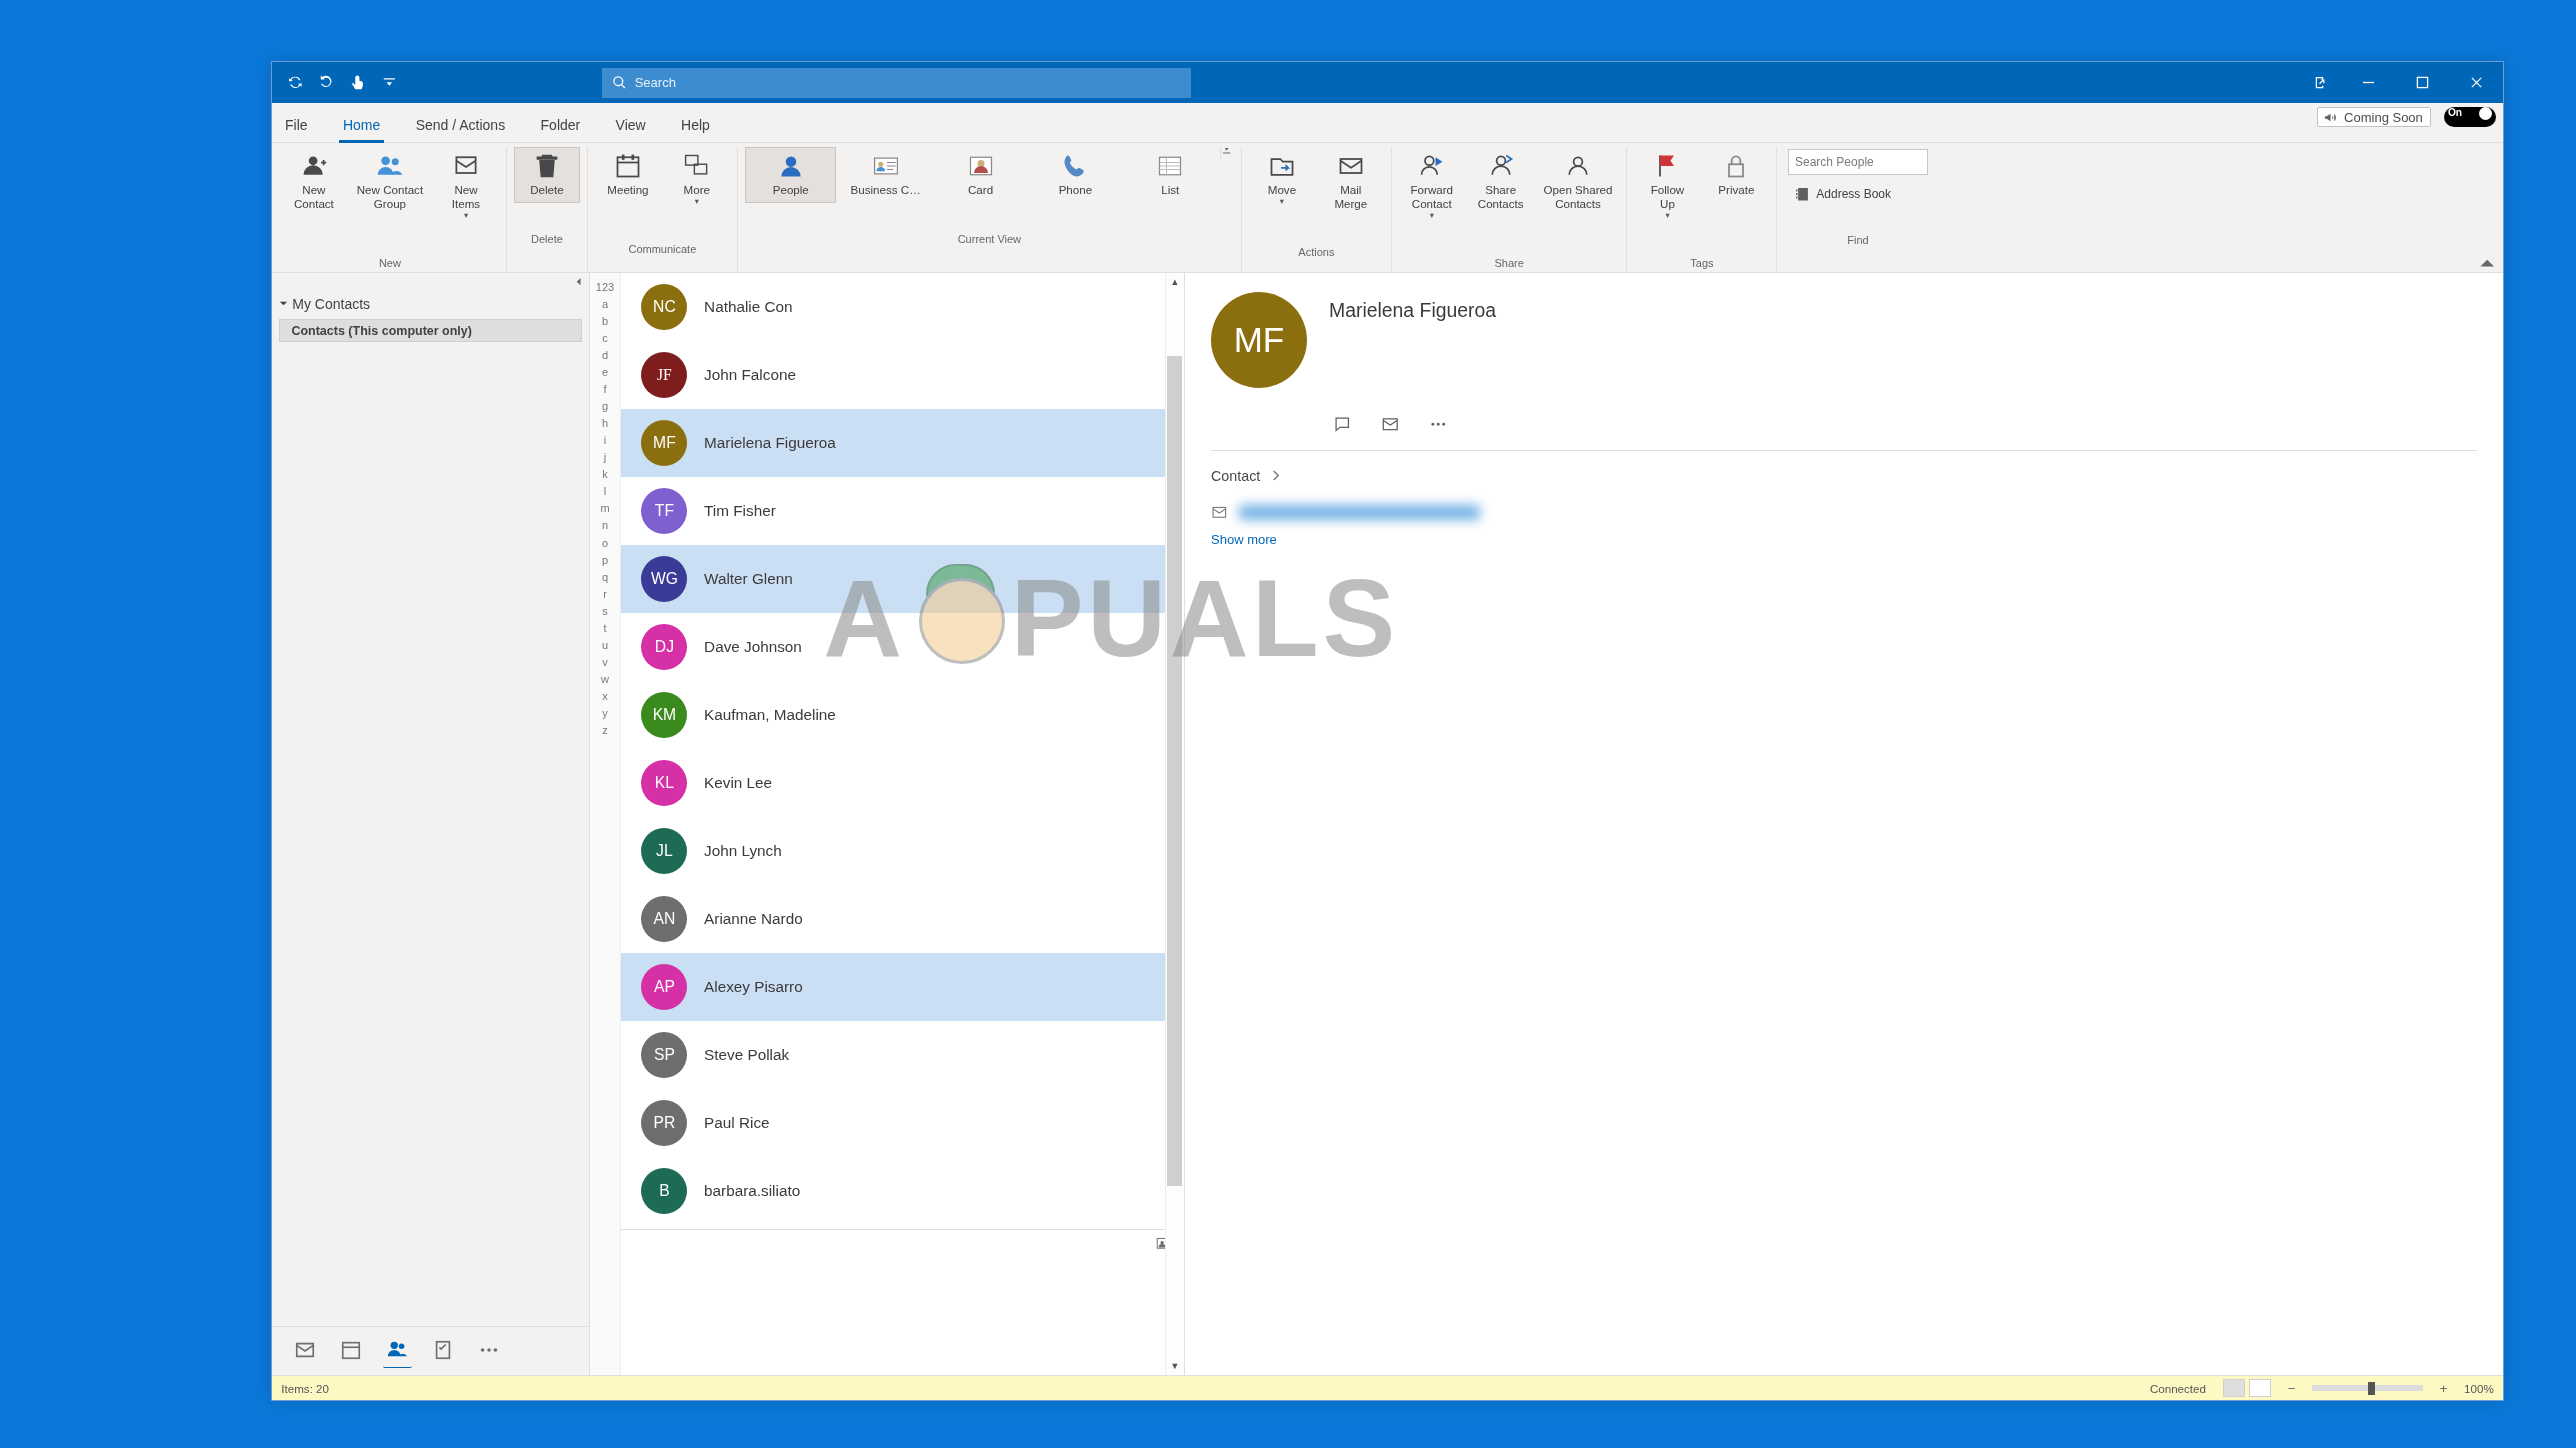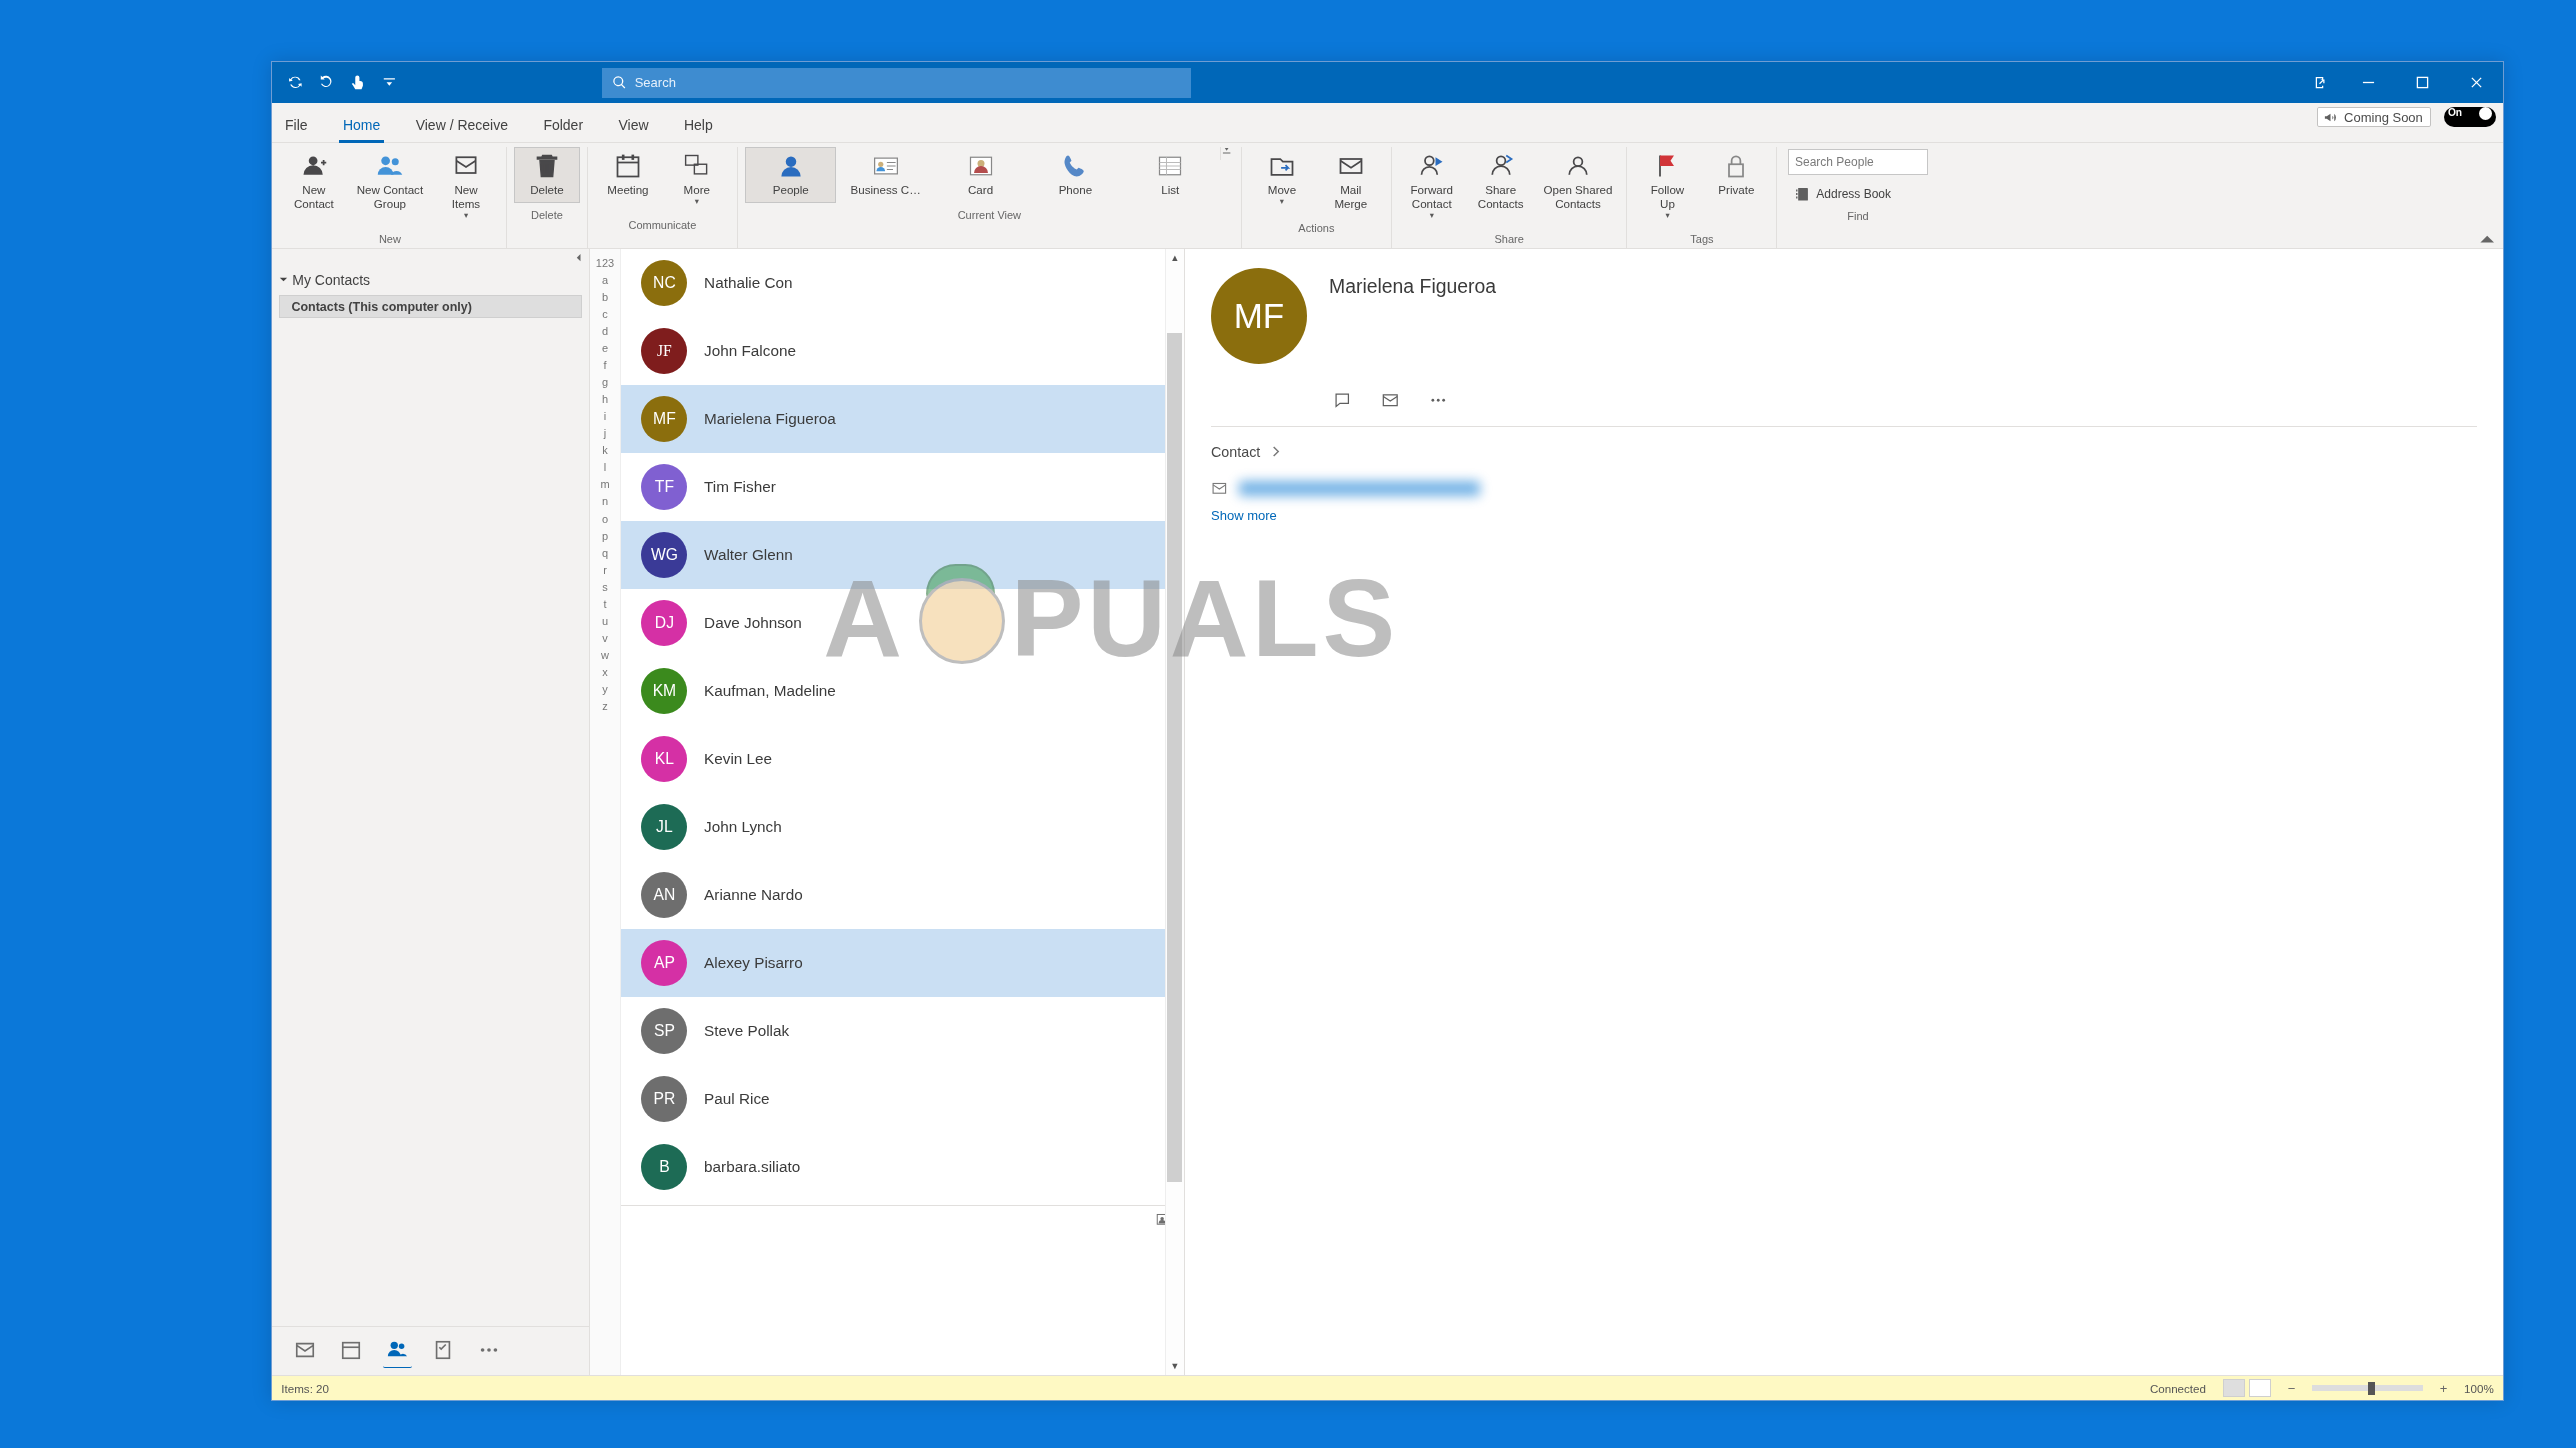--- a/index.html
+++ b/index.html
@@ -155,20 +155,21 @@
   .ribbon-body {
     display: flex;
     padding: 3.7px 1.9px 0;
   }
   .rgroup {
     display: flex;
     flex-direction: column;
     align-items: center;
     border-right: 0.9px solid #e1dfdd;
     padding: 0 7.4px 3.7px;
+    gap: 24px;
   }
   .rgroup.last { border-right: none; }
   .rgroup-items {
     display: flex;
     gap: 3.7px;
     align-items: flex-start;
   }
   .rgroup-label {
     font-size: 11px;
     color: #666;
@@ -514,21 +515,21 @@
           <svg viewBox="0 0 14 14">
             <path d="M2 2l10 10M12 2 2 12"></path>
           </svg>
         </div>
     </div>
   </div>
 
   <div class="tab-row">
     <div class="tab">File</div>
     <div class="tab active">Home</div>
-    <div class="tab">View / Receive</div>
+    <div class="tab">Send / Actions</div>
     <div class="tab">Folder</div>
     <div class="tab">View</div>
     <div class="tab">Help</div>
     <div class="tab-right">
       <div class="coming-soon">
         <svg viewBox="0 0 24 24">
             <path d="M3 10v4h3l6 4V6L6 10zM15 9a4 4 0 0 1 0 6zM18 6a8 8 0 0 1 0 12z"></path>
           </svg>
         <span>Coming Soon</span>
       </div>

